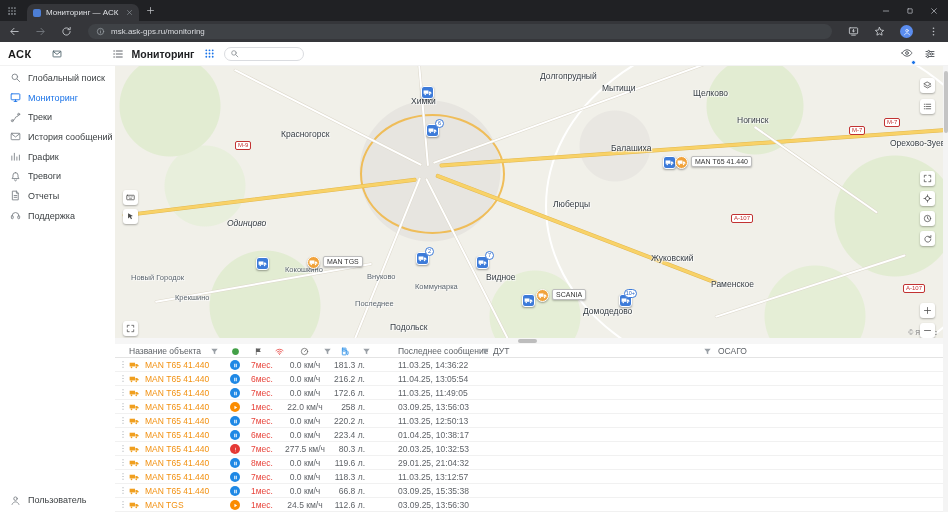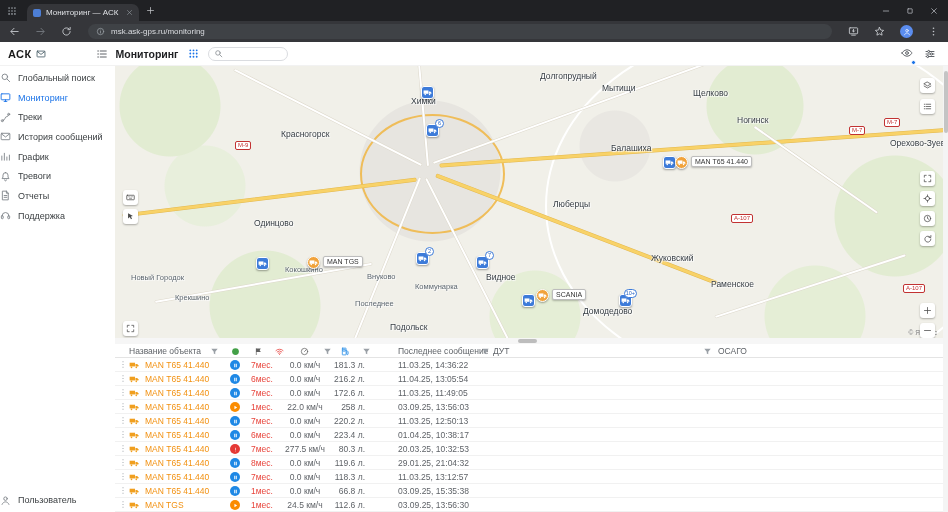--- a/index.html
+++ b/index.html
@@ -31,39 +31,39 @@
     align-items:center;padding:0 8px;gap:6px;color:#dadce0;font-size:8px;margin:0 4px;}
   #omnibox .ob-icon{width:9px;height:9px;color:#9aa0a6;flex:0 0 auto;}
   #avatar{width:13px;height:13px;border-radius:50%;background:#5b8def;display:flex;
     align-items:center;justify-content:center;margin:0 3px;flex:0 0 auto;}
   #avatar .icon{width:8px;height:8px;color:#fff;}
 
   
   #appbar{position:absolute;top:42px;left:0;width:948px;height:24px;background:#fff;
     border-bottom:1px solid #f2f2f2;display:flex;align-items:center;}
   #logo{margin-left:8px;font-weight:bold;font-size:11px;color:#1a1a1a;letter-spacing:.4px;
-    display:flex;align-items:center;gap:4px;}
+    display:flex;align-items:center;gap:20px;}
   #logo .icon{width:10px;height:10px;color:#455a64;}
   #menu-toggle{margin-left:50px;width:12px;height:12px;color:#5f6368;}
   #page-title{margin-left:8px;font-size:10.5px;font-weight:bold;color:#202124;white-space:nowrap;}
   #grid-btn{margin-left:9px;width:11px;height:11px;color:#1a73e8;}
   #search-box{margin-left:9px;width:80px;height:14px;border:1px solid #dadce0;border-radius:7px;
     display:flex;align-items:center;padding:0 5px;gap:4px;}
   #search-box .icon{width:9px;height:9px;color:#80868b;flex:0 0 auto;}
   #search-box input{border:none;outline:none;width:100%;font-size:8px;background:transparent;}
   .appbar-right{margin-left:auto;display:flex;align-items:center;gap:11px;margin-right:12px;}
   .appbar-right .icon{width:12px;height:12px;color:#5f6368;}
   #eye-wrap{position:relative;}
   #eye-badge{position:absolute;right:-3px;bottom:-2px;width:5px;height:5px;border-radius:50%;
     background:#1a73e8;border:1px solid #fff;}
 
   
   #sidebar{position:absolute;top:66px;left:0;width:115px;bottom:0;background:#fff;}
   #side-nav{padding-top:2px;}
-  .side-item{height:19.7px;display:flex;align-items:center;gap:7px;
+  .side-item{height:19.7px;display:flex;align-items:center;gap:7px;padding-left:10px;
     font-size:9px;color:#3c4043;cursor:pointer;white-space:nowrap;}
   .s-icon{width:11px;height:11px;color:#80868b;flex:0 0 auto;}
   .side-item.active{color:#1a73e8;}
   .side-item.active .s-icon{color:#1a73e8;}
   #side-footer{position:absolute;bottom:2px;left:0;right:0;}
 
   
   #map{position:absolute;left:115px;top:66px;width:828px;height:272px;overflow:hidden;}
   #map-canvas{position:absolute;inset:0;background-color:#f1f0e9;background-image:
     radial-gradient(circle at 315px 105px,#e7e5e0 0 70px,rgba(0,0,0,0) 71px),
@@ -406,21 +406,21 @@
       <div class="road" style="left: 600px; top: 250px; width: 200px; transform: rotate(-18deg);"></div>
       <div class="place" style="left: 425px; top: 5px;">Долгопрудный</div>
       <div class="place" style="left: 487px; top: 17px;">Мытищи</div>
       <div class="place" style="left: 578px; top: 22px;">Щелково</div>
       <div class="place" style="left: 296px; top: 30px;">Химки</div>
       <div class="place" style="left: 622px; top: 49px;">Ногинск</div>
       <div class="place" style="left: 775px; top: 72px;">Орехово-Зуево</div>
       <div class="place" style="left: 166px; top: 63px;">Красногорск</div>
       <div class="place" style="left: 496px; top: 77px;">Балашиха</div>
       <div class="place" style="left: 438px; top: 133px;">Люберцы</div>
-      <div class="place" style="left: 139px; top: 152px;">Одинцово</div>
+      <div class="place" style="left: 112px; top: 152px; font-style: italic;">Одинцово</div>
       <div class="place" style="left: 536px; top: 187px;">Жуковский</div>
       <div class="place" style="left: 596px; top: 213px;">Раменское</div>
       <div class="place" style="left: 371px; top: 206px;">Видное</div>
       <div class="place" style="left: 468px; top: 240px;">Домодедово</div>
       <div class="place" style="left: 275px; top: 256px;">Подольск</div>
       <div class="place sm" style="left: 16px; top: 207px;">Новый Городок</div>
       <div class="place sm" style="left: 60px; top: 227px;">Крекшино</div>
       <div class="place sm" style="left: 170px; top: 199px;">Кокошкино</div>
       <div class="place sm" style="left: 252px; top: 206px;">Внуково</div>
       <div class="place sm" style="left: 300px; top: 216px;">Коммунарка</div>

